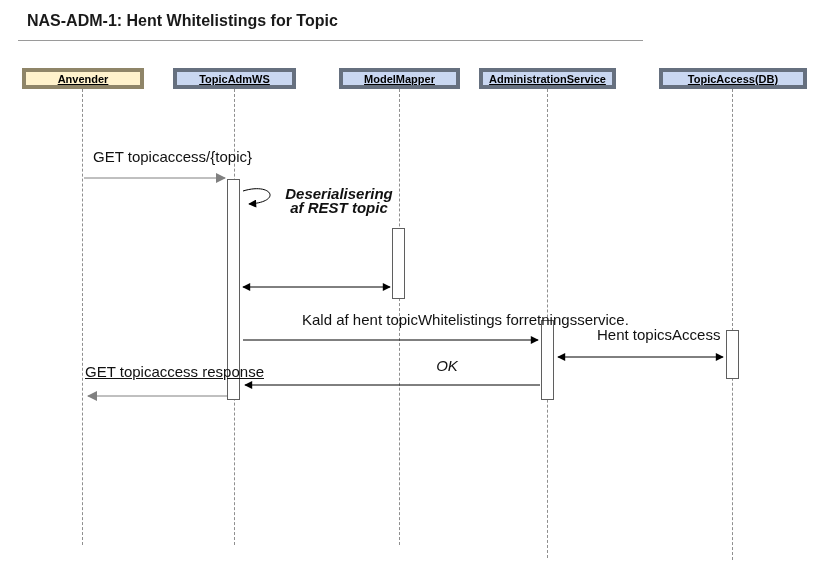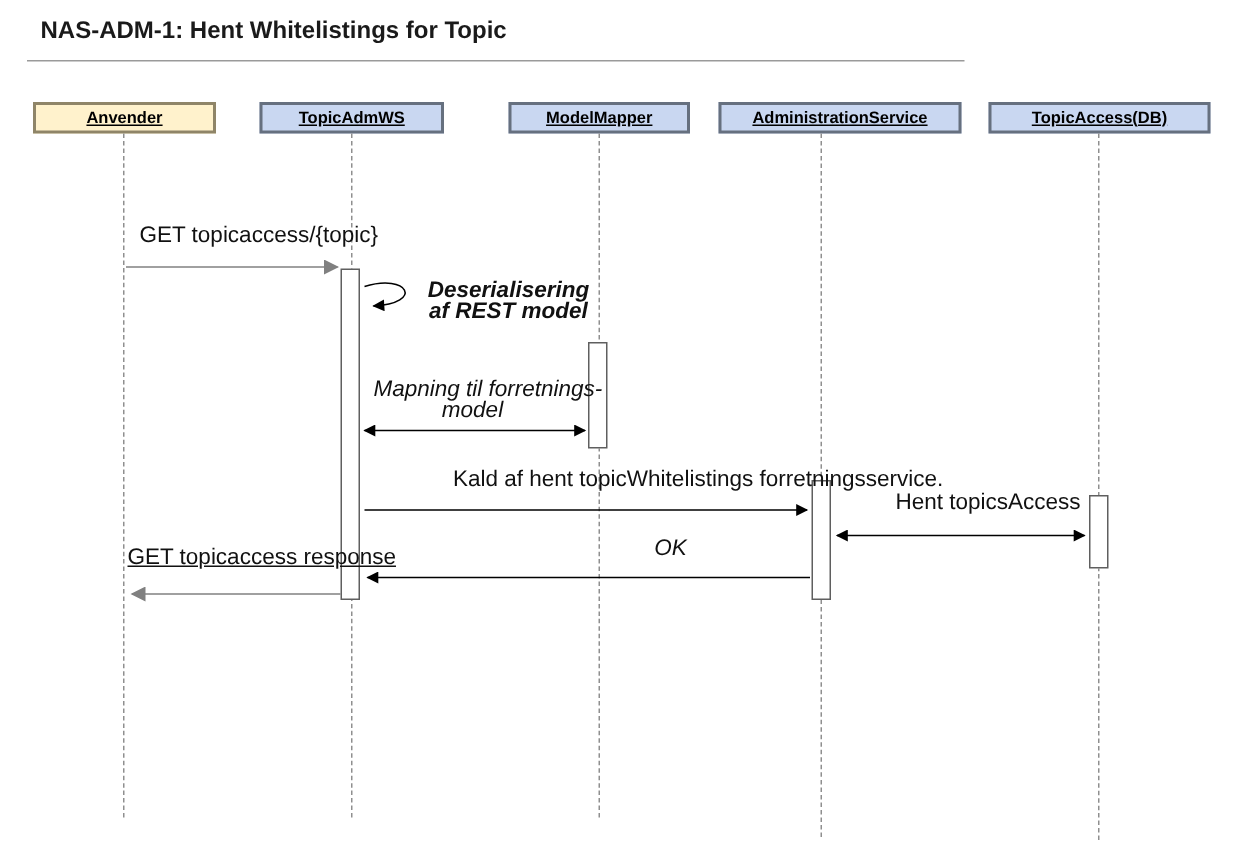--- a/index.html
+++ b/index.html
@@ -29,21 +29,21 @@
     top: 40px;
     width: 625px;
     height: 0;
     border-top: 1px solid #9a9a9a;
   }
 
   .actor {
     position: absolute;
     top: 68px;
     height: 21px;
-    border: 2px solid #ef4444;
+    border: 4px solid #ef4444;
     display: flex;
     align-items: center;
     justify-content: center;
     font-size: 11px;
     font-weight: bold;
     text-decoration: underline;
     color: #000000;
   }
   .actor-yellow { background: #fff2cc; border-color: #8f8568; }
   .actor-blue   { background: #c9d7f1; border-color: #66707f; }
@@ -89,21 +89,21 @@
 
   <div class="actor actor-yellow" style="left:22px;  width:122px;">
     <span>Anvender</span>
   </div>
   <div class="actor actor-blue" style="left:339px; width:121px;">
     <span>ModelMapper</span>
   </div>
   <div class="actor actor-blue" style="left:173px; width:123px;">
     <span>TopicAdmWS</span>
   </div>
-  <div class="actor actor-blue" style="left:479px; width:162px;">
+  <div class="actor actor-blue" style="left:479px; width:137px;">
     <span>AdministrationService</span>
   </div>
   <div class="actor actor-blue" style="left:659px; width:148px;align-items:center;">
     <span>TopicAccess(DB)</span>
   </div>
 
   <div class="lifeline" style="left:82px;  height:456px;"></div>
   <div class="lifeline" style="left:234px; height:456px;"></div>
   <div class="lifeline" style="left:399px; height:456px;"></div>
   <div class="lifeline" style="left:547px; height:469px;"></div>
@@ -136,27 +136,23 @@
 
     <line x1="540" y1="385" x2="245" y2="385" stroke="#000000" stroke-width="1" marker-end="url(#arrow-black)"></line>
 
     <line x1="227" y1="396" x2="88" y2="396" stroke="#808080" stroke-width="1" marker-end="url(#arrow-gray)"></line>
   </svg>
 
   <div class="msg-label" style="left:93px; top:150px;">GET topicaccess/{topic}</div>
 
   <div class="msg-label center bold" style="left:283px; top:187px; width:112px;">
     <div>Deserialisering</div>
-    <div>af REST model</div>
+    <div>af REST topic</div>
   </div>
 
-  <div class="msg-label center" style="left:249px; top:253px; width:132px;">
-    <div>Mapning til forretnings-</div>
-    <div>model</div>
-  </div>
 
   <div class="msg-label" style="left:259px; top:313px;margin-left:43px;">Kald af hent topicWhitelistings forretningsservice.</div>
 
   <div class="msg-label" style="left:597px; top:328px;">Hent topicsAccess</div>
 
   <div class="msg-label center" style="left:427px; top:359px; width:40px;">OK</div>
 
   <div class="msg-label" style="left:85px; top:365px;text-decoration:underline;">GET topicaccess response</div>
 
 </div>

